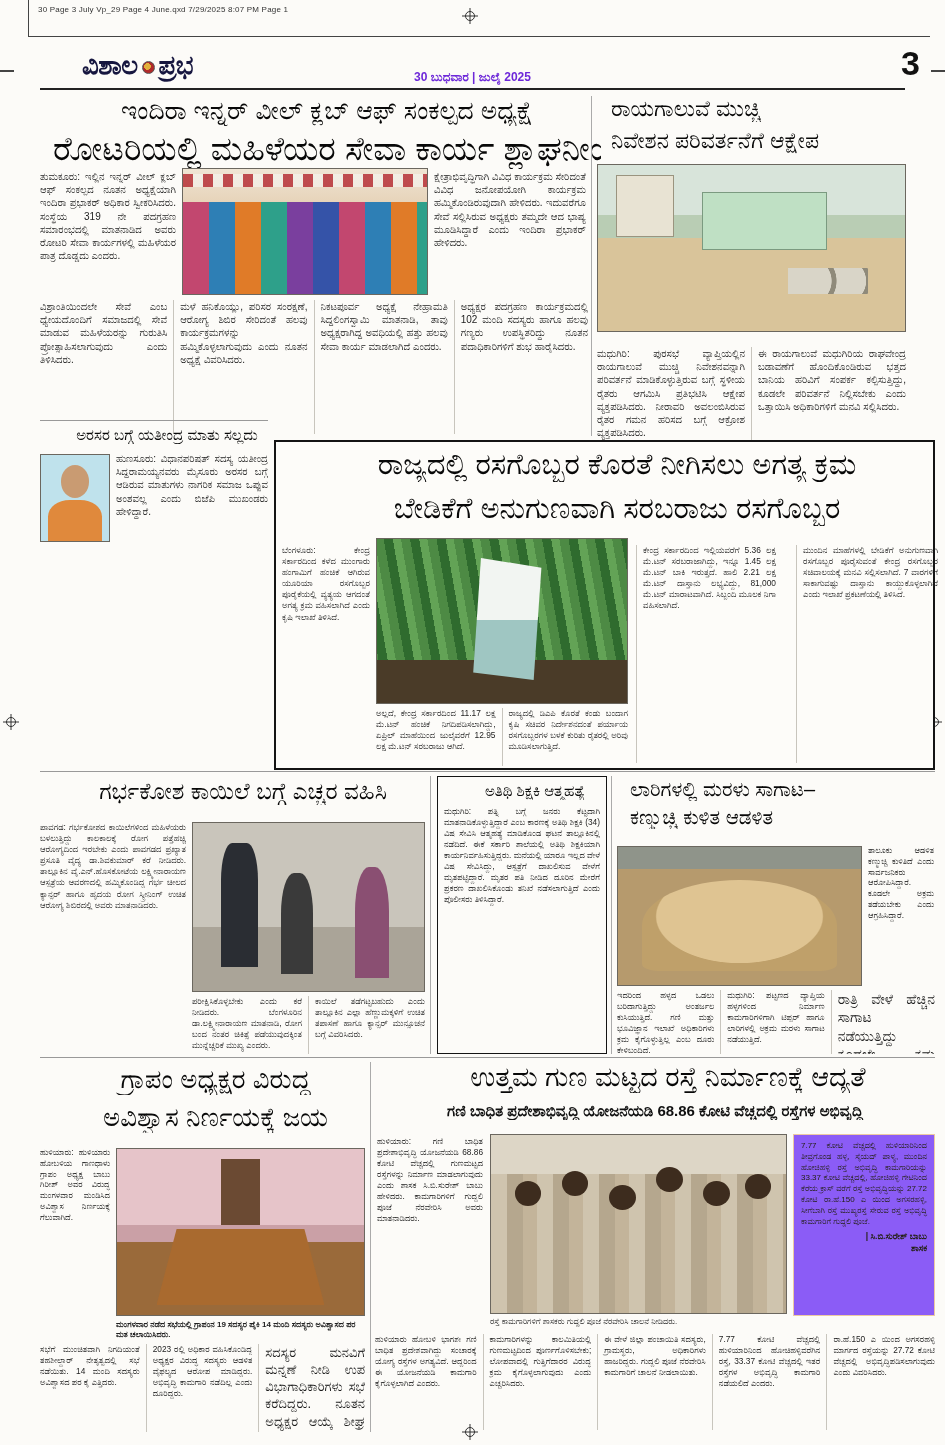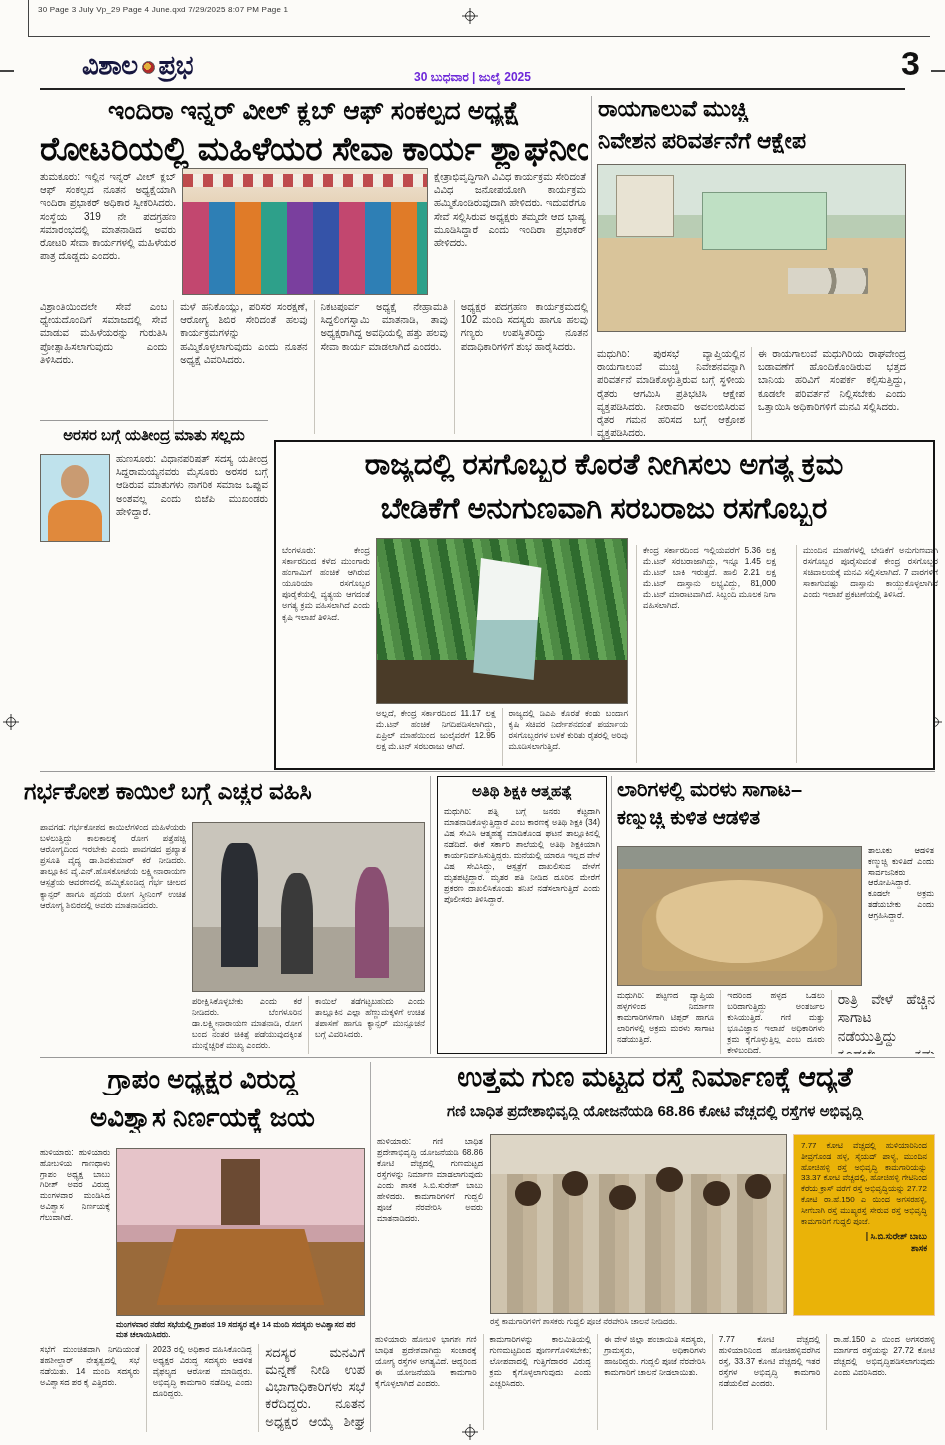--- a/index.html
+++ b/index.html
@@ -11,31 +11,31 @@
   .tick{background:#444;}
   .logo{font-weight:bold;font-size:26px;letter-spacing:-.5px;color:#16163f;white-space:nowrap;}
   .emblem{display:inline-block;width:11px;height:11px;border-radius:50%;
           background:radial-gradient(circle at 40% 40%, #e2b13c 0 35%, #b02a2a 36% 100%);
           margin:0 4px;vertical-align:middle;border:1px solid #555;}
   .dateline{font-size:12px;font-weight:bold;color:#6d28d9;white-space:nowrap;}
   .pageno{font-size:34px;font-weight:bold;color:#111;}
   .hrule{background:#222;height:2px;}
   .hrule-thin{background:#999;height:1px;}
   .vrule{background:#aaa;width:1px;}
-  .hl{font-weight:bold;color:#080808;white-space:nowrap;overflow:hidden;}
+  .hl{font-weight:normal;color:#080808;white-space:nowrap;overflow:hidden;margin-left:13px;}
   .hl-c{text-align:center;}
   .sub{font-weight:bold;color:#101010;}
   .colrow{display:flex;}
   .col{font-size:10px;line-height:1.32;text-align:justify;overflow:hidden;color:#1c1c1c;}
   .colrow .col + .col{border-left:1px solid #c8c5bd;padding-left:6px;margin-left:6px;}
   .dl{font-weight:bold;}
   .photo{position:absolute;border:1px solid #6b675f;box-sizing:border-box;overflow:hidden;}
   .cap{font-size:8px;line-height:1.25;color:#222;overflow:hidden;}
   .box{border:2px solid #141414;background:#fdfcf9;}
-  .pinkbox{background:#eab308;border:1px solid #ecc9a2;padding:6px 7px;
+  .pinkbox{background:#8b5cf6;border:1px solid #ecc9a2;padding:6px 7px;
            font-size:8px;line-height:1.35;text-align:justify;overflow:hidden;color:#242016;}
   .byline{font-weight:bold;text-align:right;font-size:8.5px;margin-top:4px;}
   
   .ph-group{background:
      linear-gradient(180deg,#efe5d4 0%,#e7d4ba 26%,rgba(0,0,0,0) 26%),
      repeating-linear-gradient(90deg,#c2476f 0 26px,#2e7fb5 26px 52px,#e07b28 52px 78px,#2ea08a 78px 104px,#7a3f9e 104px 130px,#3553a8 130px 156px);}
   .ph-group .garland{position:absolute;top:4%;left:0;width:100%;height:10%;
      background:repeating-linear-gradient(90deg,#b3262d 0 10px,#f3f0e8 10px 20px);opacity:.8;}
   .ph-site{background:linear-gradient(180deg,#d8e4da 0 30%,#b9cdb4 30% 44%,#d9c49a 44% 100%);}
   .ph-site .house{position:absolute;left:34%;top:16%;width:40%;height:34%;background:#bfe0c4;border:1px solid #7b9a80;}
@@ -154,21 +154,21 @@
     <div class="bag"></div>
   </div>
   <div class="abs colrow" style="left:376px;top:708px;width:252px;height:58px;">
     <div class="col" style="width:50%;height:58px;font-size:8.4px;">ಅಲ್ಲದೆ, ಕೇಂದ್ರ ಸರ್ಕಾರದಿಂದ 11.17 ಲಕ್ಷ ಮೆ.ಟನ್ ಹಂಚಿಕೆ ನಿಗದಿಪಡಿಸಲಾಗಿದ್ದು, ಏಪ್ರಿಲ್ ಮಾಹೆಯಿಂದ ಜುಲೈವರೆಗೆ 12.95 ಲಕ್ಷ ಮೆ.ಟನ್ ಸರಬರಾಜು ಆಗಿದೆ.</div>
     <div class="col" style="width:50%;height:58px;font-size:8.4px;">ರಾಜ್ಯದಲ್ಲಿ ಡಿಎಪಿ ಕೊರತೆ ಕಂಡು ಬಂದಾಗ ಕೃಷಿ ಸಚಿವರ ನಿರ್ದೇಶನದಂತೆ ಪರ್ಯಾಯ ರಸಗೊಬ್ಬರಗಳ ಬಳಕೆ ಕುರಿತು ರೈತರಲ್ಲಿ ಅರಿವು ಮೂಡಿಸಲಾಗುತ್ತಿದೆ.</div>
   </div>
   <div class="abs col" style="left:636px;top:545px;width:140px;height:218px;font-size:8.4px;border-left:1px solid #c8c5bd;padding-left:6px;">ಕೇಂದ್ರ ಸರ್ಕಾರದಿಂದ ಇಲ್ಲಿಯವರೆಗೆ 5.36 ಲಕ್ಷ ಮೆ.ಟನ್ ಸರಬರಾಜಾಗಿದ್ದು, ಇನ್ನೂ 1.45 ಲಕ್ಷ ಮೆ.ಟನ್ ಬಾಕಿ ಇರುತ್ತದೆ. ಹಾಲಿ 2.21 ಲಕ್ಷ ಮೆ.ಟನ್ ದಾಸ್ತಾನು ಲಭ್ಯವಿದ್ದು, 81,000 ಮೆ.ಟನ್ ಮಾರಾಟವಾಗಿದೆ. ಸಿಬ್ಬಂದಿ ಮೂಲಕ ನಿಗಾ ವಹಿಸಲಾಗಿದೆ.</div>
   <div class="abs col" style="left:796px;top:545px;width:142px;height:218px;font-size:8.4px;border-left:1px solid #c8c5bd;padding-left:6px;">ಮುಂದಿನ ಮಾಹೆಗಳಲ್ಲಿ ಬೇಡಿಕೆಗೆ ಅನುಗುಣವಾಗಿ ರಸಗೊಬ್ಬರ ಪೂರೈಸುವಂತೆ ಕೇಂದ್ರ ರಸಗೊಬ್ಬರ ಸಚಿವಾಲಯಕ್ಕೆ ಮನವಿ ಸಲ್ಲಿಸಲಾಗಿದೆ. 7 ವಾರಗಳಿಗೆ ಸಾಕಾಗುವಷ್ಟು ದಾಸ್ತಾನು ಕಾಯ್ದುಕೊಳ್ಳಲಾಗಿದೆ ಎಂದು ಇಲಾಖೆ ಪ್ರಕಟಣೆಯಲ್ಲಿ ತಿಳಿಸಿದೆ.</div>
 
   <div class="abs hrule-thin" style="left:40px;top:771px;width:895px;"></div>
-  <div class="abs hl" style="left:24px;top:778px;width:388px;font-size:23px;">ಗರ್ಭಕೋಶ ಕಾಯಿಲೆ ಬಗ್ಗೆ ಎಚ್ಚರ ವಹಿಸಿ</div>
+  <div class="abs hl" style="left:36px;top:778px;width:388px;font-size:23px;text-align:center;">ಗರ್ಭಕೋಶ ಕಾಯಿಲೆ ಬಗ್ಗೆ ಎಚ್ಚರ ವಹಿಸಿ</div>
   <div class="abs col" style="left:40px;top:822px;width:146px;height:232px;font-size:8.4px;">ಪಾವಗಡ: ಗರ್ಭಕೋಶದ ಕಾಯಿಲೆಗಳಿಂದ ಮಹಿಳೆಯರು ಬಳಲುತ್ತಿದ್ದು ಕಾಲಕಾಲಕ್ಕೆ ರೋಗ ಪತ್ತೆಹಚ್ಚಿ ಆರೋಗ್ಯದಿಂದ ಇರಬೇಕು ಎಂದು ಪಾವಗಡದ ಪ್ರಖ್ಯಾತ ಪ್ರಸೂತಿ ವೈದ್ಯ ಡಾ.ಶಿವಕುಮಾರ್ ಕರೆ ನೀಡಿದರು. ತಾಲ್ಲೂಕಿನ ವೈ.ಎನ್.ಹೊಸಕೋಟೆಯ ಲಕ್ಷ್ಮೀನಾರಾಯಣ ಆಸ್ಪತ್ರೆಯ ಆವರಣದಲ್ಲಿ ಹಮ್ಮಿಕೊಂಡಿದ್ದ ಗರ್ಭ ಚೀಲದ ಕ್ಯಾನ್ಸರ್ ಹಾಗೂ ಹೃದಯ ರೋಗ ಸ್ಕ್ರೀನಿಂಗ್ ಉಚಿತ ಆರೋಗ್ಯ ಶಿಬಿರದಲ್ಲಿ ಅವರು ಮಾತನಾಡಿದರು.</div>
   <div class="photo ph-camp" style="left:192px;top:822px;width:233px;height:170px;">
     <div class="suit"></div>
     <div class="sari1"></div>
     <div class="sari2"></div>
   </div>
   <div class="abs colrow" style="left:192px;top:996px;width:233px;height:58px;">
     <div class="col" style="width:50%;height:58px;font-size:8.4px;">ಪರೀಕ್ಷಿಸಿಕೊಳ್ಳಬೇಕು ಎಂದು ಕರೆ ನೀಡಿದರು. ಬೆಂಗಳೂರಿನ ಡಾ.ಲಕ್ಷ್ಮೀನಾರಾಯಣ ಮಾತನಾಡಿ, ರೋಗ ಬಂದ ನಂತರ ಚಿಕಿತ್ಸೆ ಪಡೆಯುವುದಕ್ಕಿಂತ ಮುನ್ನೆಚ್ಚರಿಕೆ ಮುಖ್ಯ ಎಂದರು.</div>
     <div class="col" style="width:50%;height:58px;font-size:8.4px;">ಕಾಯಿಲೆ ತಡೆಗಟ್ಟಬಹುದು ಎಂದು ತಾಲ್ಲೂಕಿನ ಎಲ್ಲಾ ಹೆಣ್ಣುಮಕ್ಕಳಿಗೆ ಉಚಿತ ತಪಾಸಣೆ ಹಾಗೂ ಕ್ಯಾನ್ಸರ್ ಮುನ್ಸೂಚನೆ ಬಗ್ಗೆ ವಿವರಿಸಿದರು.</div>
   </div>
@@ -181,22 +181,22 @@
 
   <div class="abs vrule" style="left:611px;top:776px;height:278px;"></div>
 
   <div class="abs hl" style="left:617px;top:778px;width:318px;font-size:20px;">ಲಾರಿಗಳಲ್ಲಿ ಮರಳು ಸಾಗಾಟ–</div>
   <div class="abs hl" style="left:617px;top:806px;width:318px;font-size:20px;">ಕಣ್ಮುಚ್ಚಿ ಕುಳಿತ ಆಡಳಿತ</div>
   <div class="photo ph-sand" style="left:617px;top:846px;width:245px;height:140px;">
     <div class="pile"></div>
   </div>
   <div class="abs col" style="left:868px;top:846px;width:66px;height:140px;font-size:8.2px;">ತಾಲೂಕು ಆಡಳಿತ ಕಣ್ಮುಚ್ಚಿ ಕುಳಿತಿದೆ ಎಂದು ಸಾರ್ವಜನಿಕರು ಆರೋಪಿಸಿದ್ದಾರೆ. ಕೂಡಲೇ ಅಕ್ರಮ ತಡೆಯಬೇಕು ಎಂದು ಆಗ್ರಹಿಸಿದ್ದಾರೆ.</div>
   <div class="abs colrow" style="left:617px;top:990px;width:318px;height:64px;">
+    <div class="col" style="width:33.3%;height:64px;font-size:8.3px;">ಇದರಿಂದ ಹಳ್ಳದ ಒಡಲು ಬರಿದಾಗುತ್ತಿದ್ದು ಅಂತರ್ಜಲ ಕುಸಿಯುತ್ತಿದೆ. ಗಣಿ ಮತ್ತು ಭೂವಿಜ್ಞಾನ ಇಲಾಖೆ ಅಧಿಕಾರಿಗಳು ಕ್ರಮ ಕೈಗೊಳ್ಳುತ್ತಿಲ್ಲ ಎಂಬ ದೂರು ಕೇಳಿಬಂದಿದೆ.</div>
     <div class="col" style="width:33.3%;height:64px;font-size:8.3px;">ಮಧುಗಿರಿ: ಪಟ್ಟಣದ ವ್ಯಾಪ್ತಿಯ ಹಳ್ಳಗಳಿಂದ ನಿರ್ಮಾಣ ಕಾಮಗಾರಿಗಳಿಗಾಗಿ ಟಿಪ್ಪರ್ ಹಾಗೂ ಲಾರಿಗಳಲ್ಲಿ ಅಕ್ರಮ ಮರಳು ಸಾಗಾಟ ನಡೆಯುತ್ತಿದೆ.</div>
-    <div class="col" style="width:33.3%;height:64px;font-size:8.3px;">ಇದರಿಂದ ಹಳ್ಳದ ಒಡಲು ಬರಿದಾಗುತ್ತಿದ್ದು ಅಂತರ್ಜಲ ಕುಸಿಯುತ್ತಿದೆ. ಗಣಿ ಮತ್ತು ಭೂವಿಜ್ಞಾನ ಇಲಾಖೆ ಅಧಿಕಾರಿಗಳು ಕ್ರಮ ಕೈಗೊಳ್ಳುತ್ತಿಲ್ಲ ಎಂಬ ದೂರು ಕೇಳಿಬಂದಿದೆ.</div>
     <div class="col" style="width:33.3%;height:64px;font-size:14px;">ರಾತ್ರಿ ವೇಳೆ ಹೆಚ್ಚಿನ ಸಾಗಾಟ ನಡೆಯುತ್ತಿದ್ದು ಕೂಡಲೇ ಕ್ರಮ ವಹಿಸಬೇಕು ಎಂದು ಗ್ರಾಮಸ್ಥರು ಒತ್ತಾಯಿಸಿದ್ದಾರೆ.</div>
   </div>
 
   <div class="abs hrule-thin" style="left:40px;top:1057px;width:895px;"></div>
   <div class="abs hl hl-c" style="left:40px;top:1064px;width:325px;font-size:26px;">ಗ್ರಾಪಂ ಅಧ್ಯಕ್ಷರ ವಿರುದ್ಧ</div>
   <div class="abs hl hl-c" style="left:40px;top:1102px;width:325px;font-size:26px;">ಅವಿಶ್ವಾಸ ನಿರ್ಣಯಕ್ಕೆ ಜಯ</div>
   <div class="abs col" style="left:40px;top:1148px;width:70px;height:170px;font-size:8.2px;">ಹುಳಿಯಾರು: ಹುಳಿಯಾರು ಹೋಬಳಿಯ ಗಾಣಧಾಳು ಗ್ರಾಪಂ ಅಧ್ಯಕ್ಷ ಬಾಬು ಗಿರೀಶ್ ಅವರ ವಿರುದ್ಧ ಮಂಗಳವಾರ ಮಂಡಿಸಿದ ಅವಿಶ್ವಾಸ ನಿರ್ಣಯಕ್ಕೆ ಗೆಲುವಾಗಿದೆ.</div>
   <div class="photo ph-meet" style="left:116px;top:1148px;width:249px;height:168px;">
     <div class="door"></div>
     <div class="table"></div>

